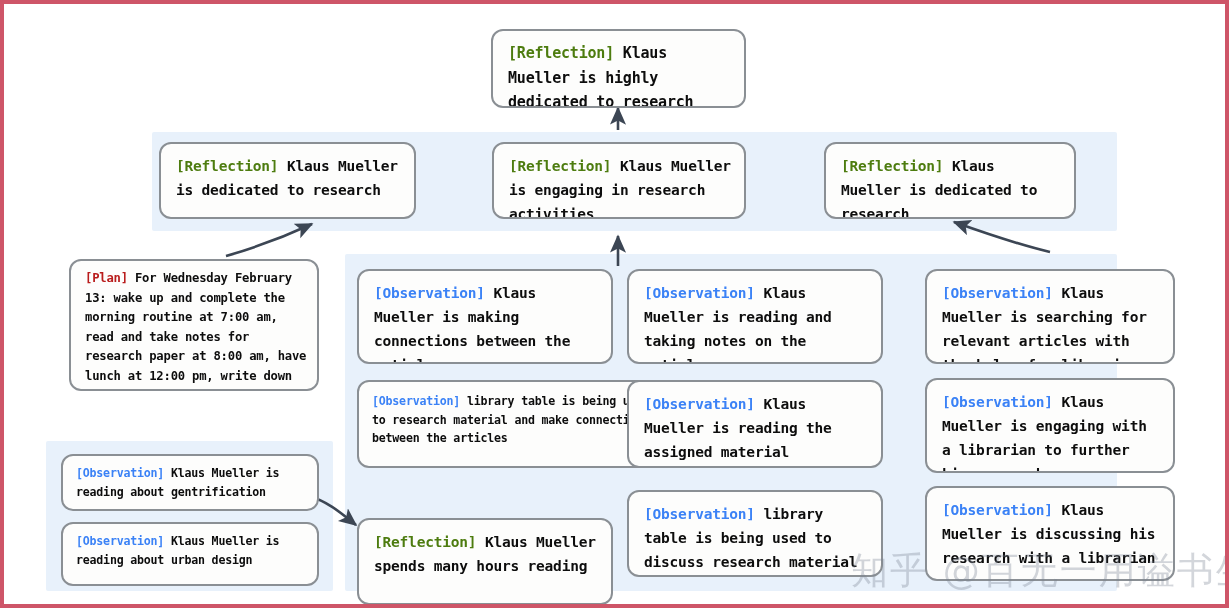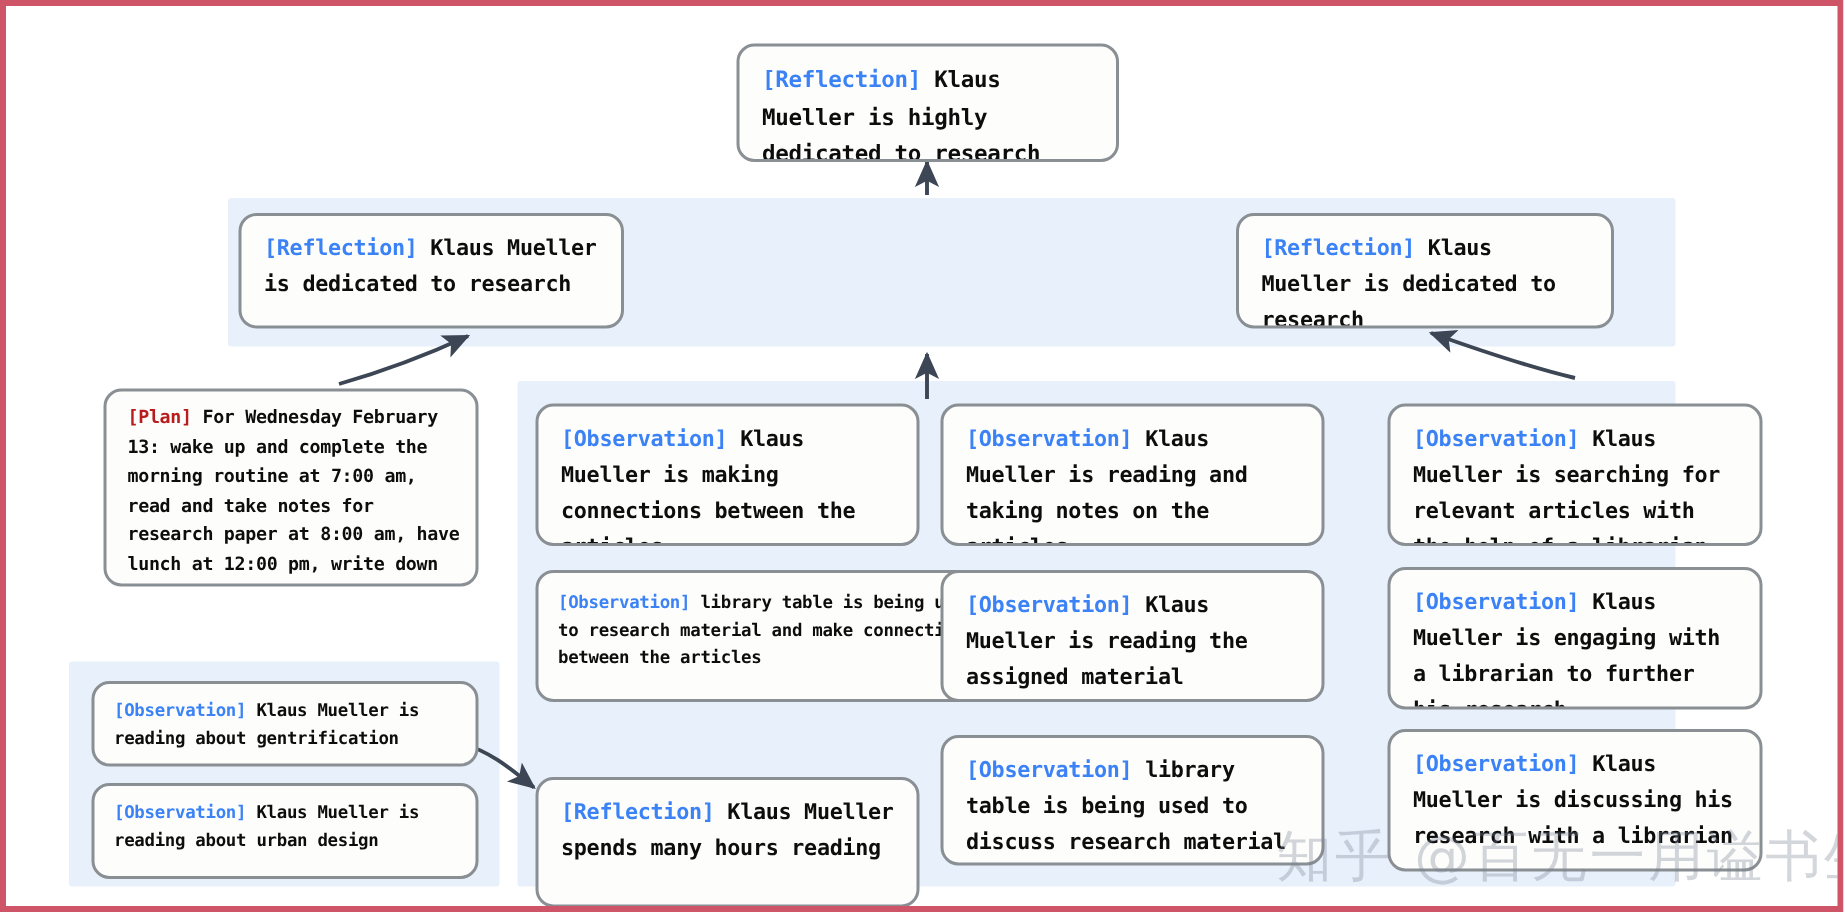--- a/index.html
+++ b/index.html
@@ -28,21 +28,21 @@
     border: 2.5px solid #8a8f94;
     border-radius: 12px;
     box-sizing: border-box;
     padding: 10px 13px 10px 15px;
     font-family: "DejaVu Sans Mono", "Liberation Mono", monospace;
     font-weight: bold;
     color: #0d0d0d;
     letter-spacing: -0.2px;
     overflow: hidden;
   }
-  .node .tag-reflection { color: #3b82f6; font-weight: bold; }
+  .node .tag-reflection { color: #4d7c0f; font-weight: bold; }
   .node .tag-observation { color: #3b82f6; font-weight: bold; }
   .node .tag-plan { color: #b91c1c; font-weight: bold; }
   .node .body { color: #0d0d0d; }
 
   .fs15 { font-size: 15px; line-height: 24.5px; }
   .fs14 { font-size: 14.5px; line-height: 24px; }
   .fs12 { font-size: 12.2px; line-height: 19.5px; }
   .fs11 { font-size: 11.6px; line-height: 18.6px; }
 
   svg.edges {
@@ -91,20 +91,23 @@
   </svg>
 
   <div class="node fs15" style="left:487px; top:25px; width:255px; height:79px;">
     <span class="tag-reflection">[Reflection]</span><span class="body"> Klaus Mueller is highly dedicated to research</span>
   </div>
 
   <div class="node fs14" style="left:155px; top:138px; width:257px; height:77px;">
     <span class="tag-reflection">[Reflection]</span><span class="body"> Klaus Mueller is dedicated to research</span>
   </div>
 
+  <div class="node fs14" style="left:488px; top:138px; width:254px; height:77px;">
+    <span class="tag-reflection">[Reflection]</span><span class="body"> Klaus Mueller is engaging in research activities</span>
+  </div>
 
   <div class="node fs14" style="left:820px; top:138px; width:252px; height:77px;">
     <span class="tag-reflection">[Reflection]</span><span class="body"> Klaus Mueller is dedicated to research</span>
   </div>
 
   <div class="node fs12" style="left:65px; top:255px; width:250px; height:132px; padding:8px 10px 8px 14px;">
     <span class="tag-plan">[Plan]</span><span class="body"> For Wednesday February 13: wake up and complete the morning routine at 7:00 am, read and take notes for research paper at 8:00 am, have lunch at 12:00 pm, write down ideas or brainstorm potential solutions at 1:00 pm, [...]</span>
   </div>
 
   <div class="node fs11" style="left:57px; top:450px; width:258px; height:57px; padding:8px 10px 8px 13px;">

